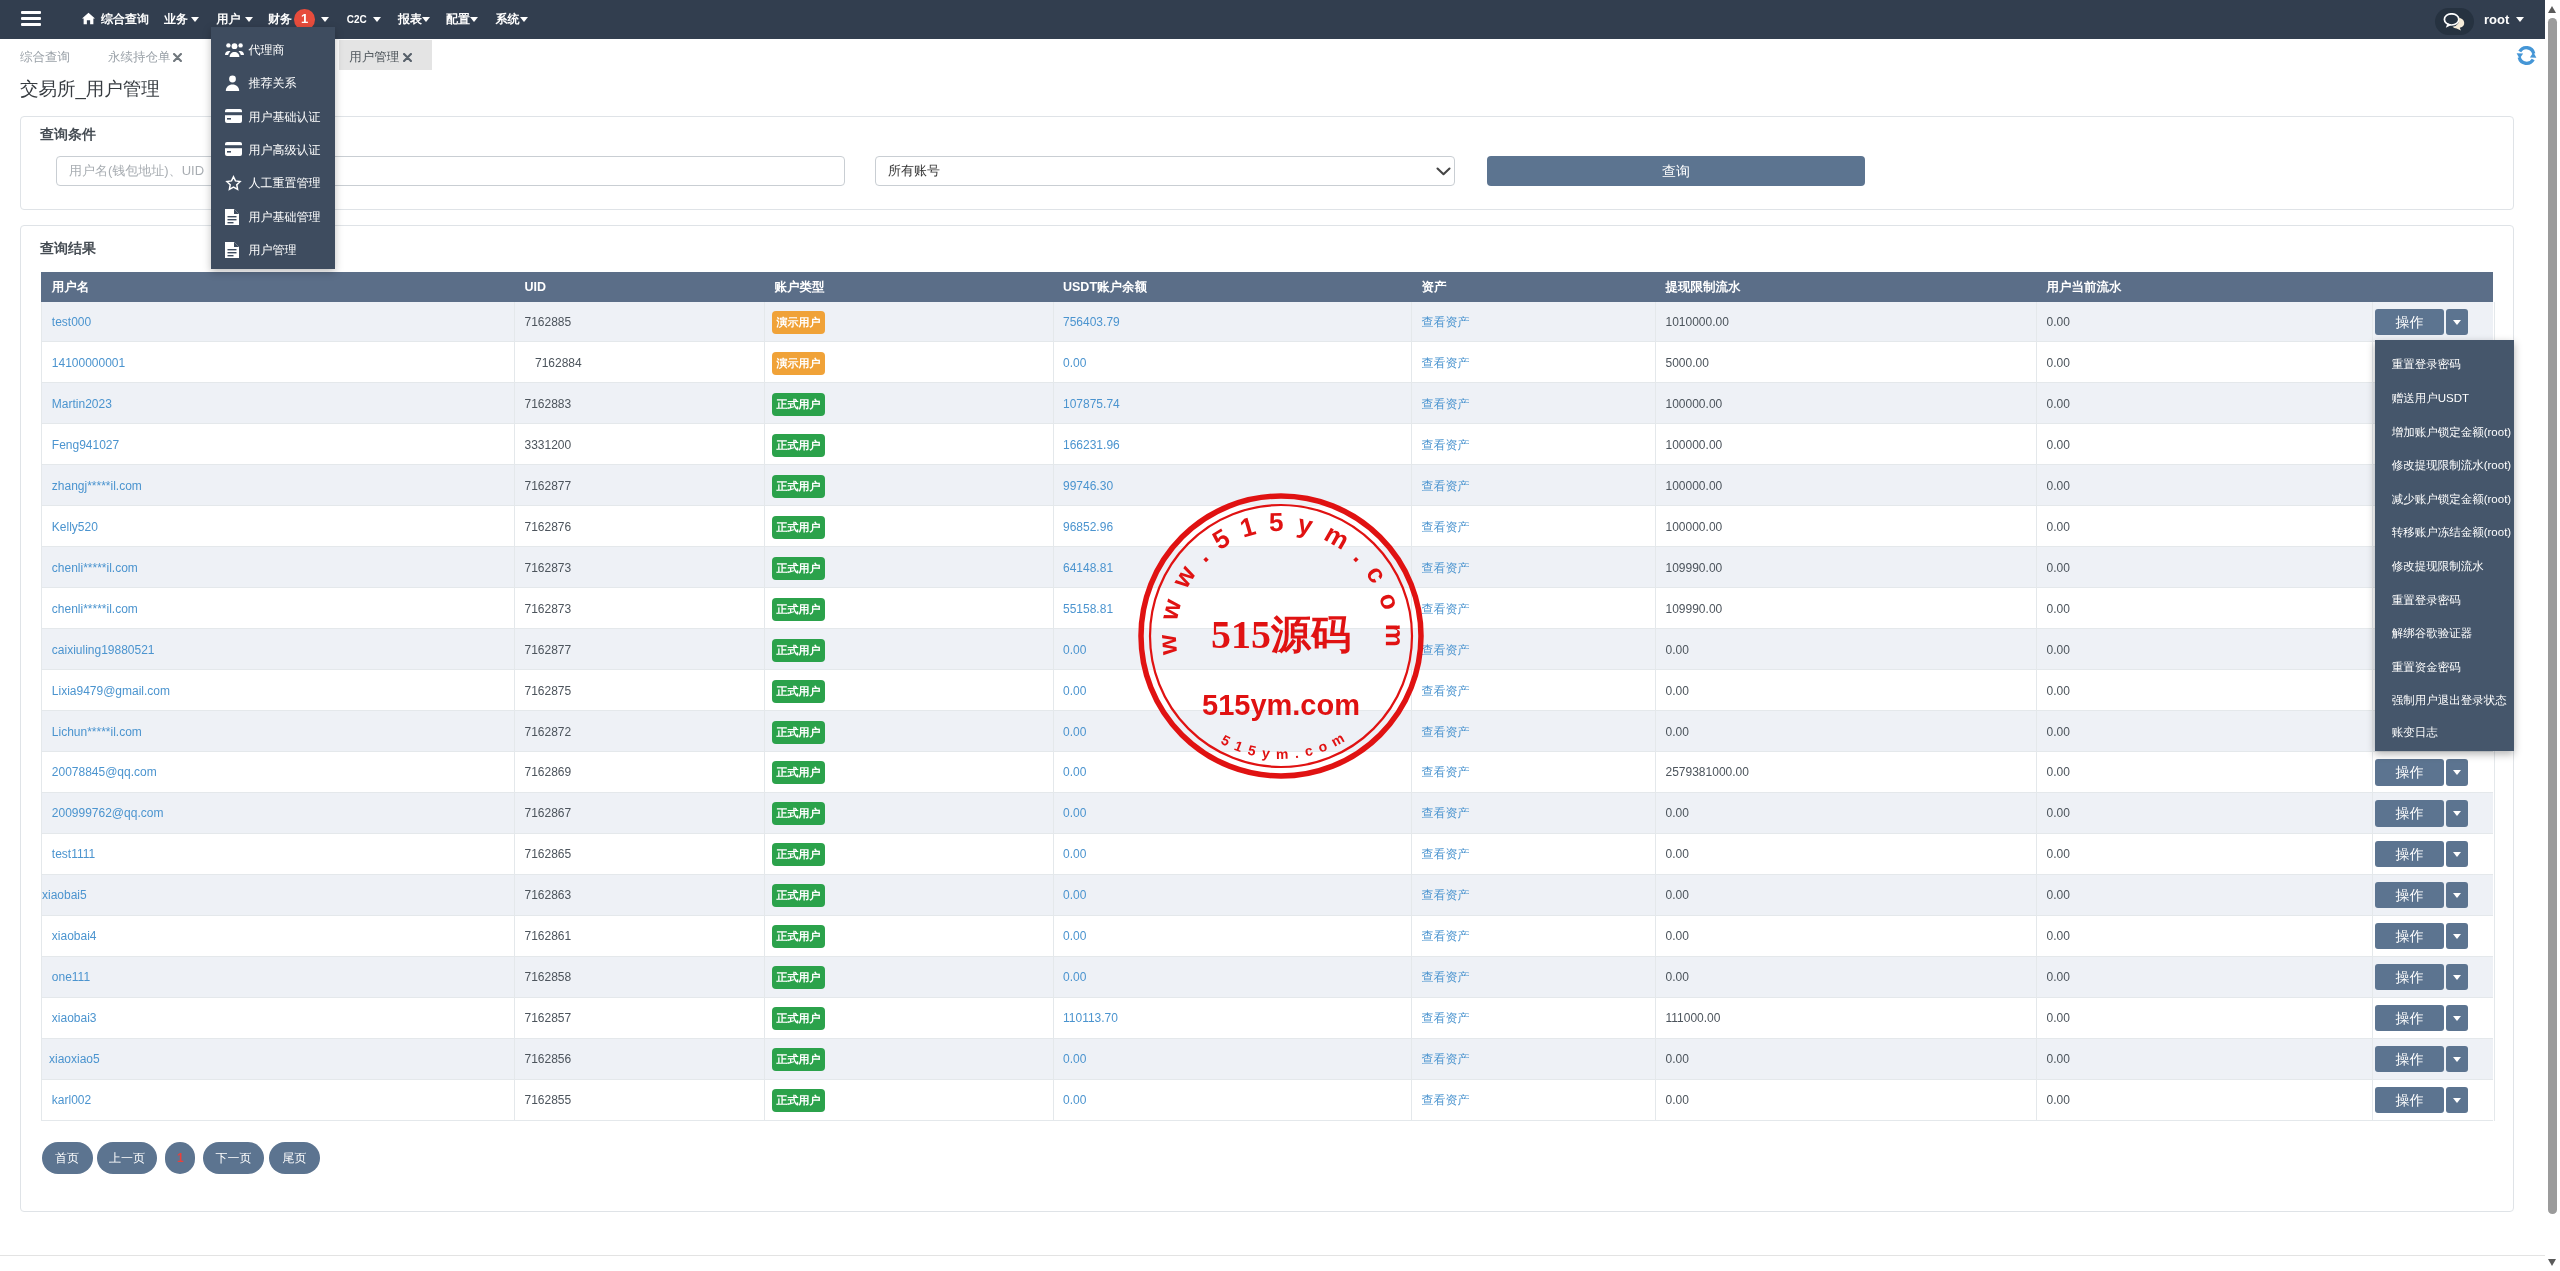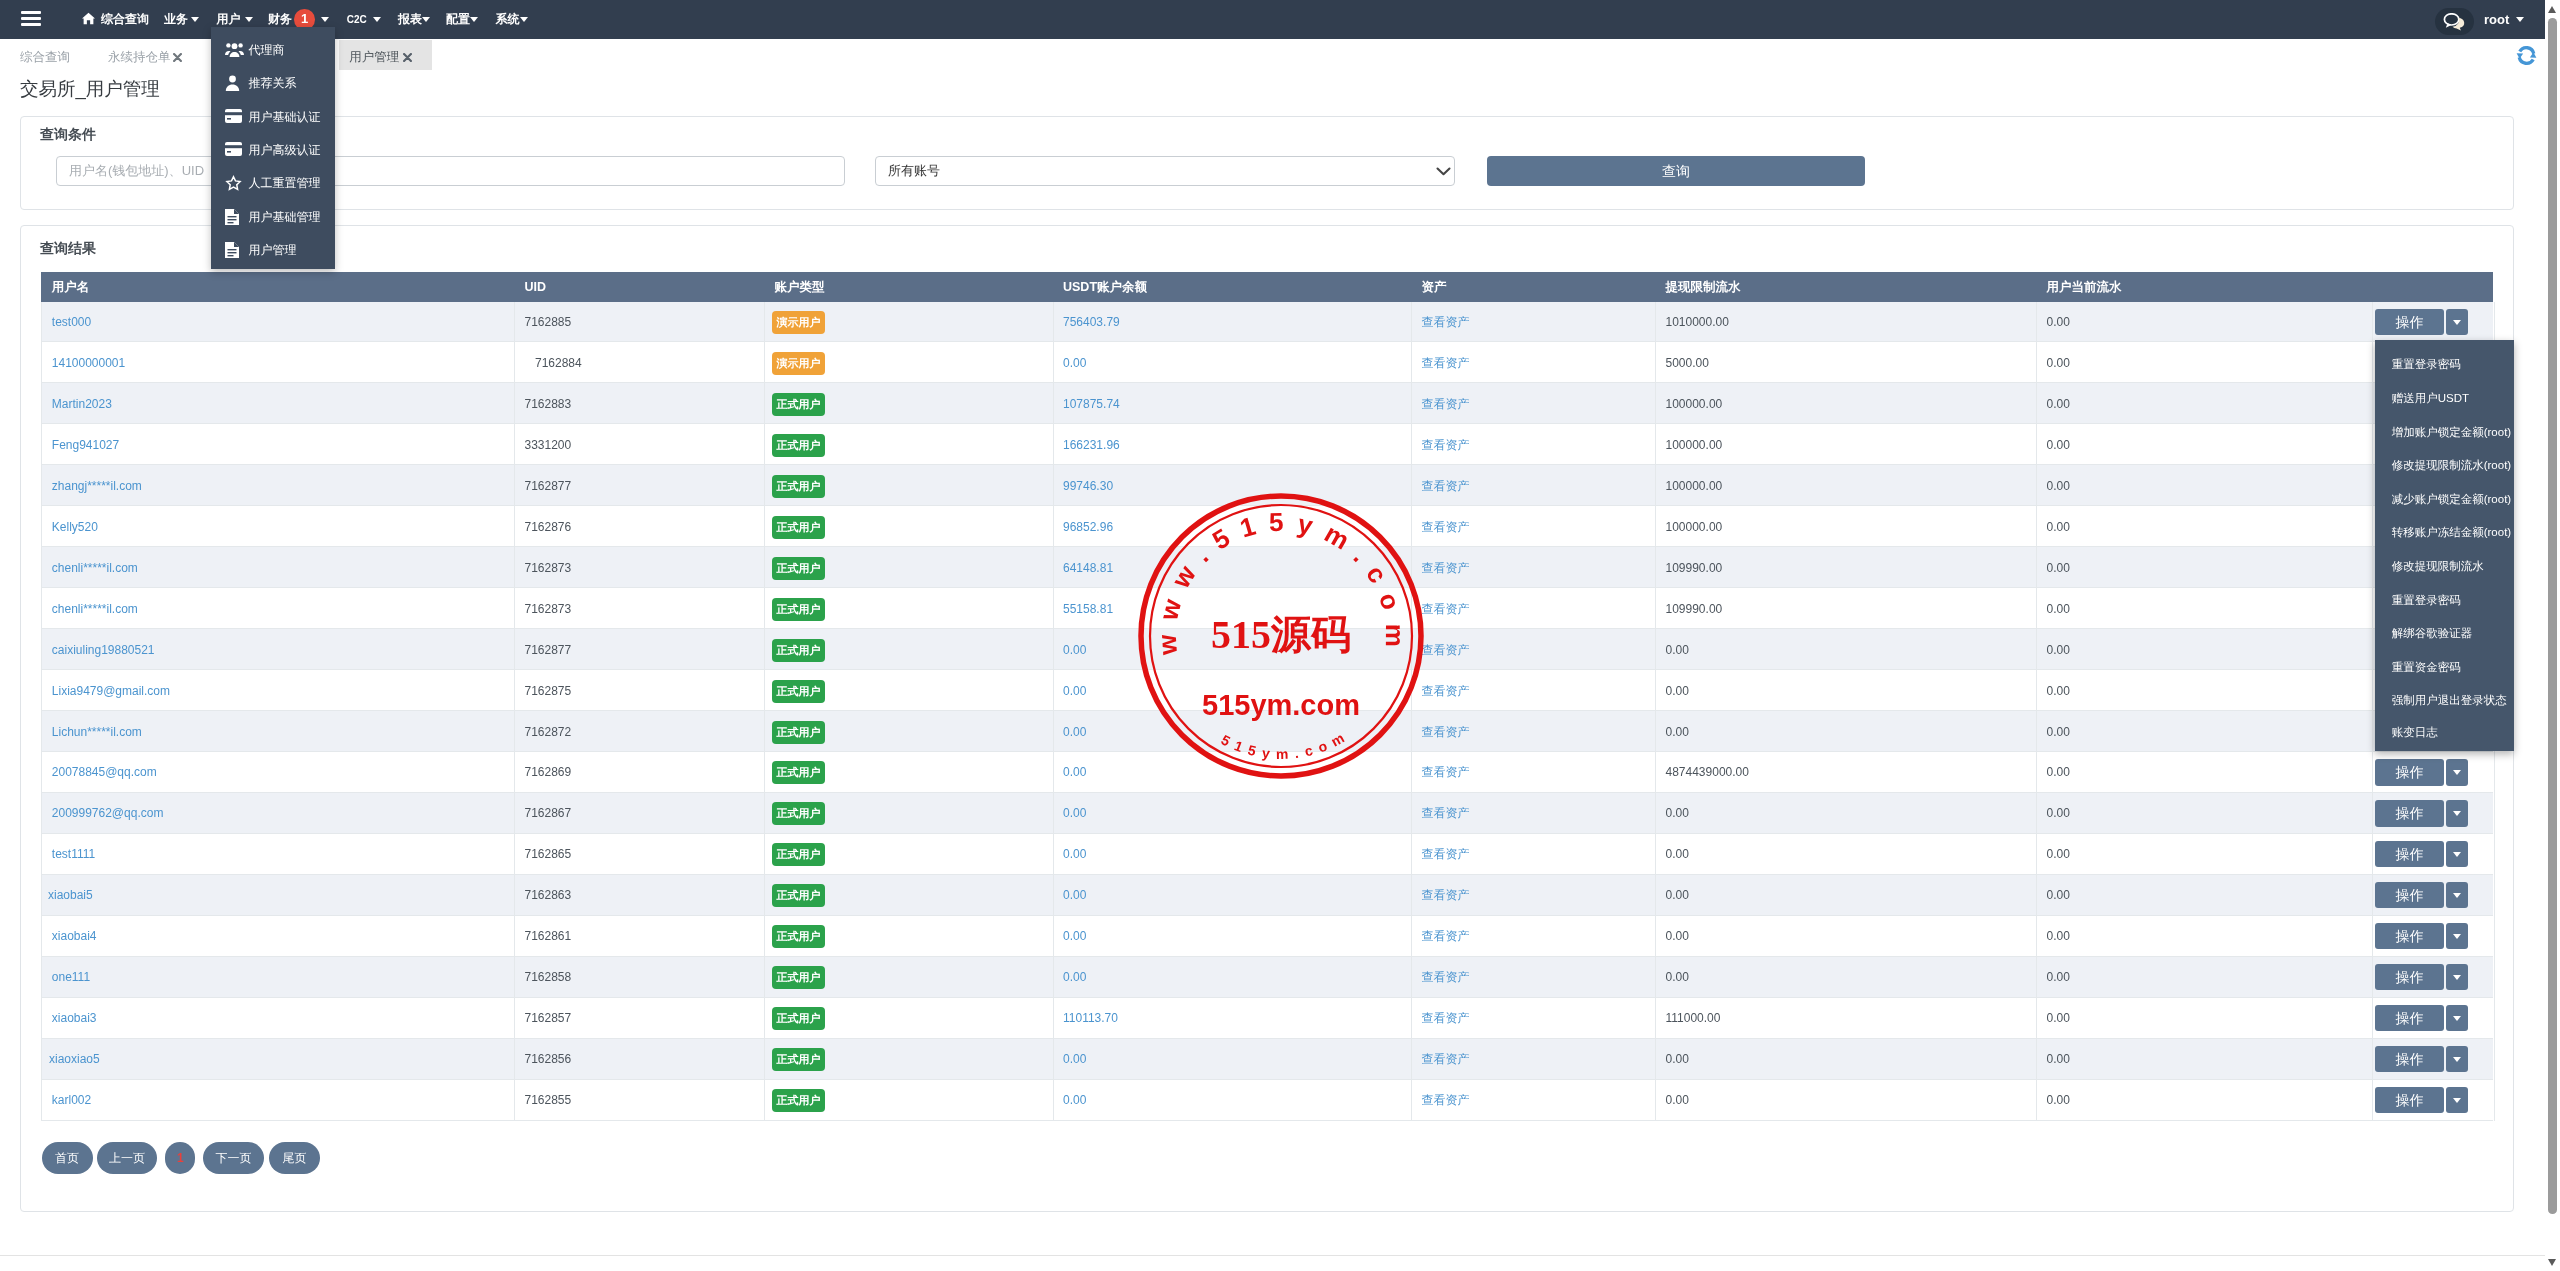--- a/index.html
+++ b/index.html
@@ -278,21 +278,21 @@
 <div class="abs" style="left:1052.5px;top:752.0px;width:1px;height:40.95px;background:#e4e8eb;"></div>
 <div class="abs" style="left:1411.0px;top:752.0px;width:1px;height:40.95px;background:#e4e8eb;"></div>
 <div class="abs" style="left:1655.0px;top:752.0px;width:1px;height:40.95px;background:#e4e8eb;"></div>
 <div class="abs" style="left:2036.0px;top:752.0px;width:1px;height:40.95px;background:#e4e8eb;"></div>
 <div class="abs" style="left:2372.0px;top:752.0px;width:1px;height:40.95px;background:#e4e8eb;"></div>
 <div class="rowcell" style="left:51.8px;top:752.4px"><a class="lnk">20078845@qq.com</a></div>
 <div class="rowcell cellnum" style="left:524.5px;top:752.4px">7162869</div>
 <div class="rowcell" style="left:772.0px;top:752.4px"><span class="badge breal">正式用户</span></div>
 <div class="rowcell" style="left:1063.0px;top:752.4px"><a class="lnk">0.00</a></div>
 <div class="rowcell" style="left:1421.5px;top:752.4px"><a class="lnk">查看资产</a></div>
-<div class="rowcell cellnum" style="left:1665.5px;top:752.4px">4874439000.00</div>
+<div class="rowcell cellnum" style="left:1665.5px;top:752.4px">2579381000.00</div>
 <div class="rowcell cellnum" style="left:2046.5px;top:752.4px">0.00</div>
 <div class="opbtn" style="left:2375px;top:759.2px;width:69px;height:26.4px;font-size:14px;text-align:center;line-height:26.4px;">操作</div>
 <div class="opbtn" style="left:2446px;top:759.2px;width:21.5px;height:26.4px;"></div>
 <div class="abs" style="left:2452.5px;top:769.9px;width:0;height:0;border-left:4.5px solid transparent;border-right:4.5px solid transparent;border-top:5px solid #fff;"></div>
 <div class="abs" style="left:41.3px;top:792.9px;width:2452.2px;height:40.95px;background:#eef1f6;border-bottom:1px solid #e4e8eb;"></div>
 <div class="abs" style="left:514.0px;top:792.9px;width:1px;height:40.95px;background:#e4e8eb;"></div>
 <div class="abs" style="left:764.0px;top:792.9px;width:1px;height:40.95px;background:#e4e8eb;"></div>
 <div class="abs" style="left:1052.5px;top:792.9px;width:1px;height:40.95px;background:#e4e8eb;"></div>
 <div class="abs" style="left:1411.0px;top:792.9px;width:1px;height:40.95px;background:#e4e8eb;"></div>
 <div class="abs" style="left:1655.0px;top:792.9px;width:1px;height:40.95px;background:#e4e8eb;"></div>
@@ -327,21 +327,21 @@
 <div class="opbtn" style="left:2446px;top:841.1px;width:21.5px;height:26.4px;"></div>
 <div class="abs" style="left:2452.5px;top:851.8px;width:0;height:0;border-left:4.5px solid transparent;border-right:4.5px solid transparent;border-top:5px solid #fff;"></div>
 <div class="abs" style="left:41.3px;top:874.8px;width:2452.2px;height:40.95px;background:#eef1f6;border-bottom:1px solid #e4e8eb;"></div>
 <div class="abs" style="left:514.0px;top:874.8px;width:1px;height:40.95px;background:#e4e8eb;"></div>
 <div class="abs" style="left:764.0px;top:874.8px;width:1px;height:40.95px;background:#e4e8eb;"></div>
 <div class="abs" style="left:1052.5px;top:874.8px;width:1px;height:40.95px;background:#e4e8eb;"></div>
 <div class="abs" style="left:1411.0px;top:874.8px;width:1px;height:40.95px;background:#e4e8eb;"></div>
 <div class="abs" style="left:1655.0px;top:874.8px;width:1px;height:40.95px;background:#e4e8eb;"></div>
 <div class="abs" style="left:2036.0px;top:874.8px;width:1px;height:40.95px;background:#e4e8eb;"></div>
 <div class="abs" style="left:2372.0px;top:874.8px;width:1px;height:40.95px;background:#e4e8eb;"></div>
-<div class="rowcell" style="left:48px;top:875.3px"><a class="lnk">xiaobai5</a></div>
+<div class="rowcell" style="left:42px;top:875.3px"><a class="lnk">xiaobai5</a></div>
 <div class="rowcell cellnum" style="left:524.5px;top:875.3px">7162863</div>
 <div class="rowcell" style="left:772.0px;top:875.3px"><span class="badge breal">正式用户</span></div>
 <div class="rowcell" style="left:1063.0px;top:875.3px"><a class="lnk">0.00</a></div>
 <div class="rowcell" style="left:1421.5px;top:875.3px"><a class="lnk">查看资产</a></div>
 <div class="rowcell cellnum" style="left:1665.5px;top:875.3px">0.00</div>
 <div class="rowcell cellnum" style="left:2046.5px;top:875.3px">0.00</div>
 <div class="opbtn" style="left:2375px;top:882.1px;width:69px;height:26.4px;font-size:14px;text-align:center;line-height:26.4px;">操作</div>
 <div class="opbtn" style="left:2446px;top:882.1px;width:21.5px;height:26.4px;"></div>
 <div class="abs" style="left:2452.5px;top:892.8px;width:0;height:0;border-left:4.5px solid transparent;border-right:4.5px solid transparent;border-top:5px solid #fff;"></div>
 <div class="abs" style="left:41.3px;top:915.8px;width:2452.2px;height:40.95px;background:#fff;border-bottom:1px solid #e4e8eb;"></div>

